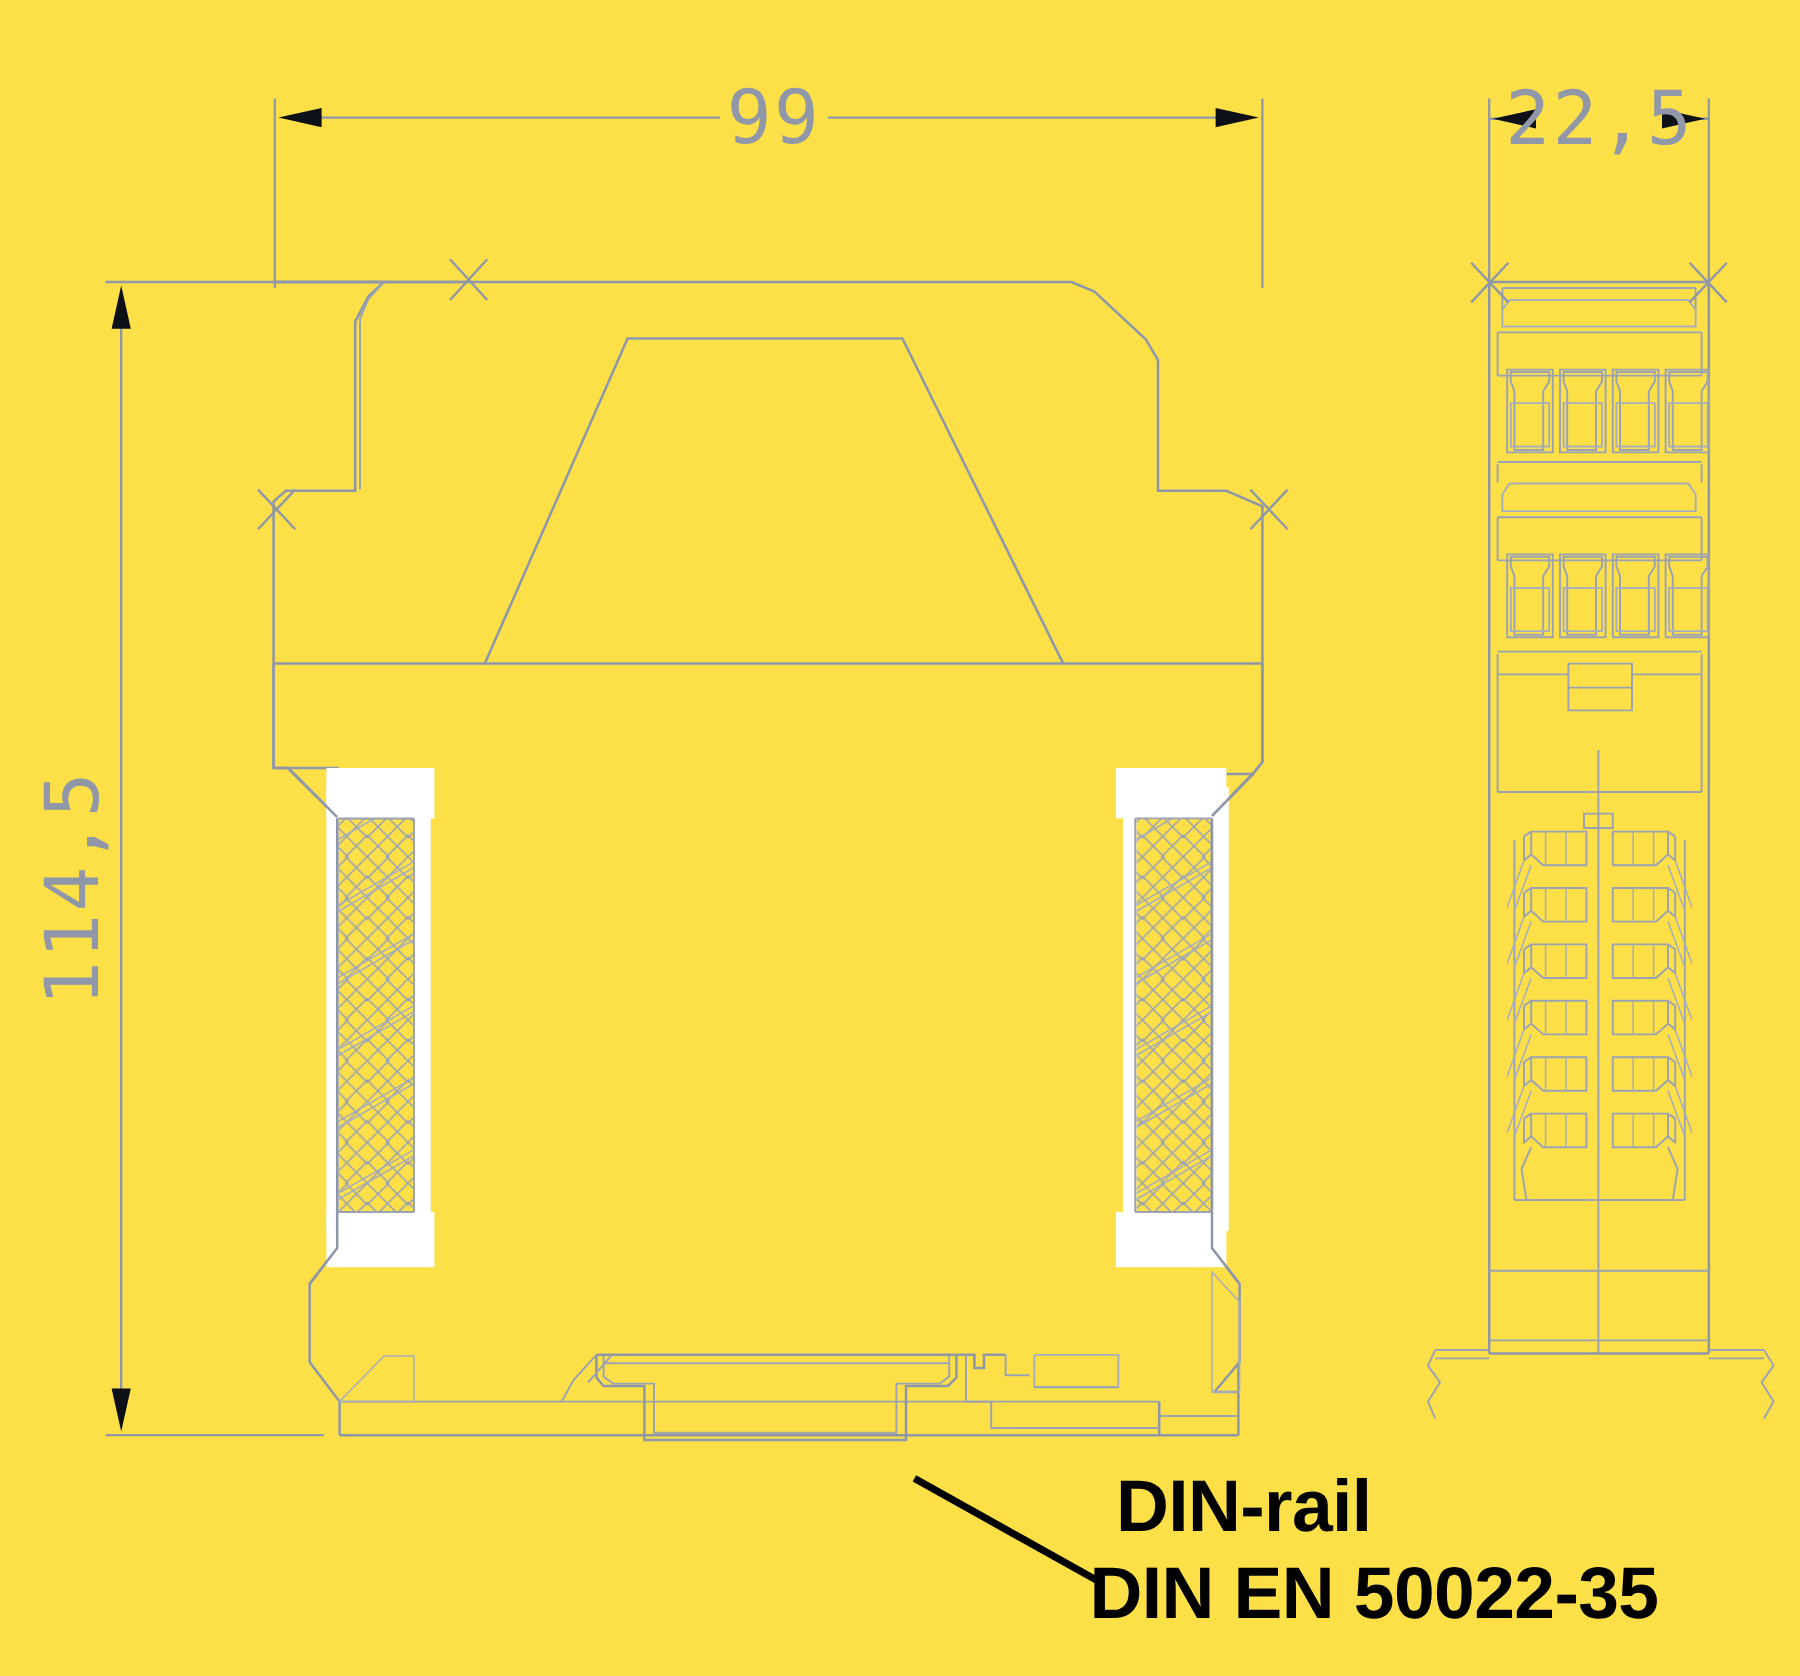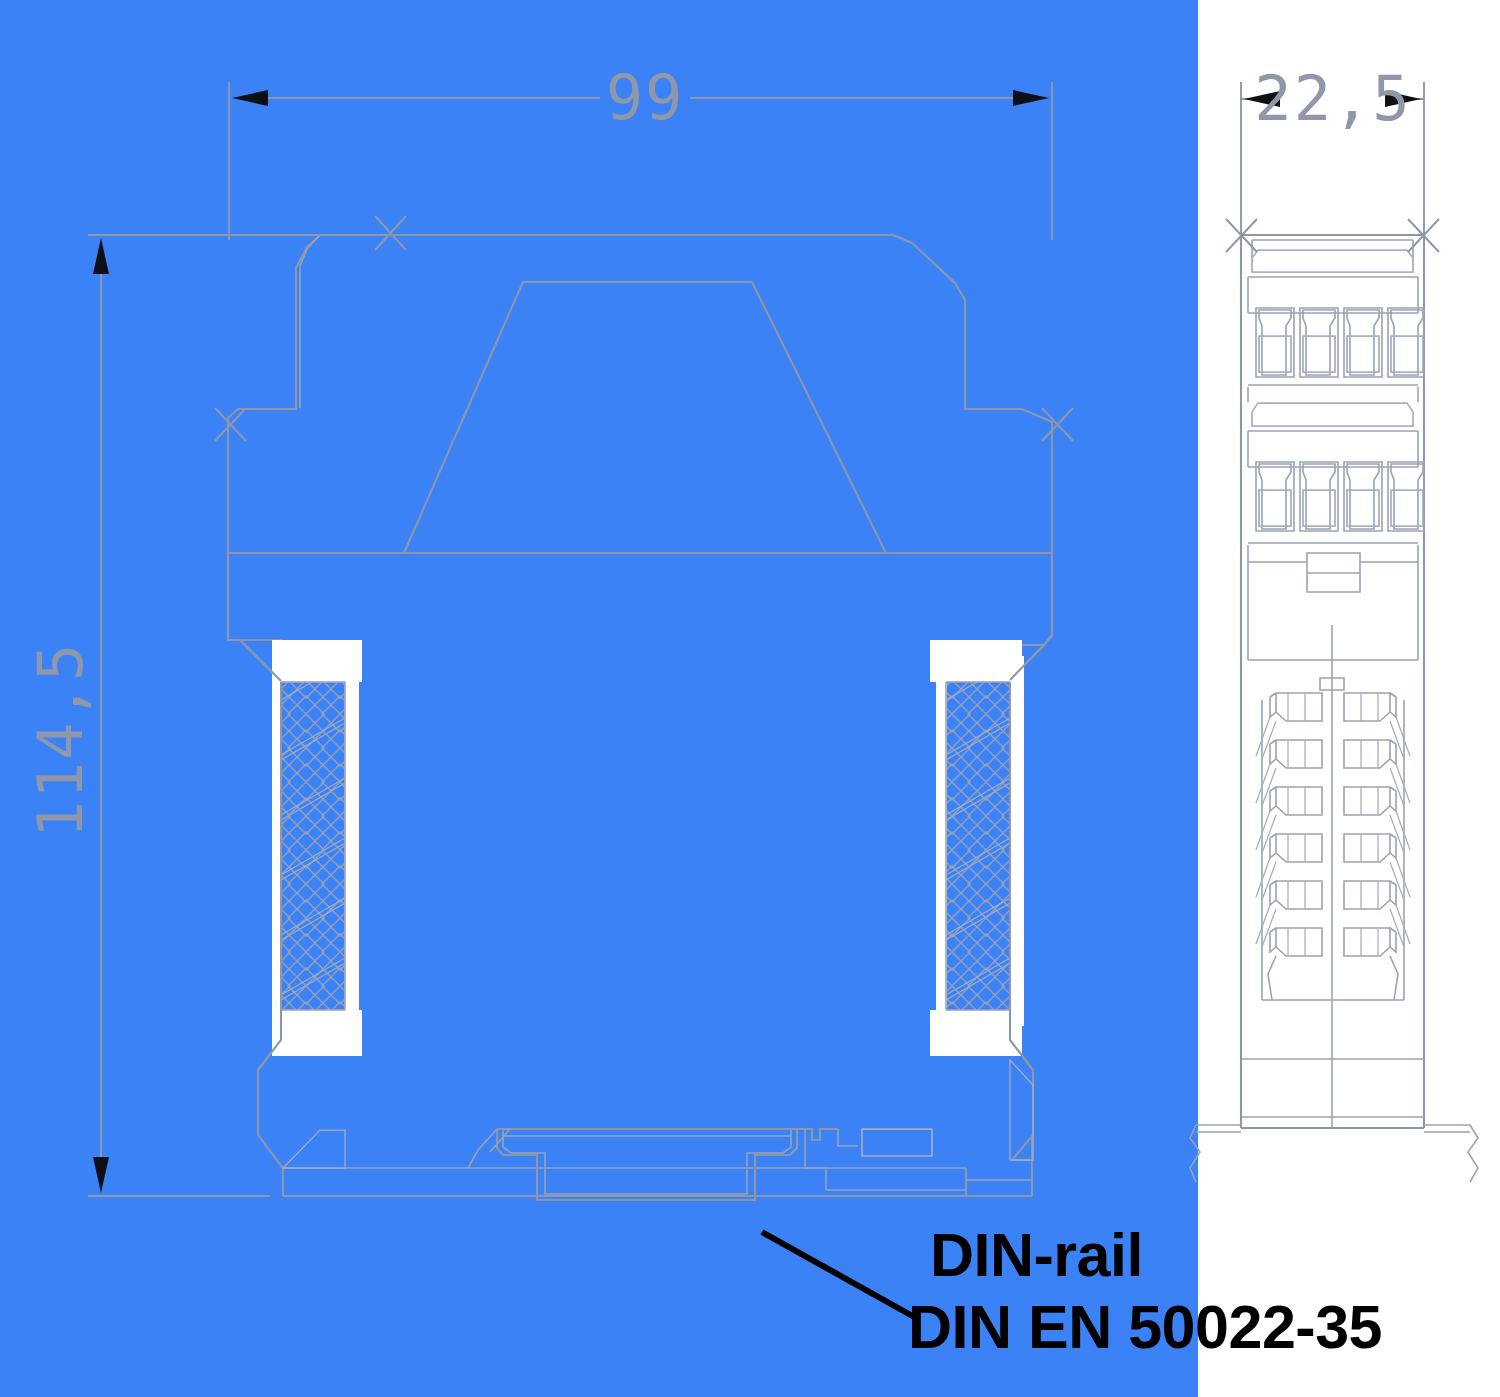--- a/index.html
+++ b/index.html
@@ -9,23 +9,23 @@
     background: #ffffff;
   }
   body {
     width: 1500px;
     height: 1397px;
     overflow: hidden;
     font-family: "Liberation Sans", sans-serif;
   }
   #drawing-root {
     position: relative;
-    width: 1198px;
+    width: 1500px;
     height: 1397px;
-    background: #3b82f6;
+    background: #fde047;
   }
   svg#cad {
     position: absolute;
     left: 0;
     top: 0;
     width: 1500px;
     height: 1397px;
     display: block;
   }
   .ln      { fill: none; stroke: #8e97aa; stroke-width: 2.1; stroke-linejoin: miter; stroke-linecap: butt; }

